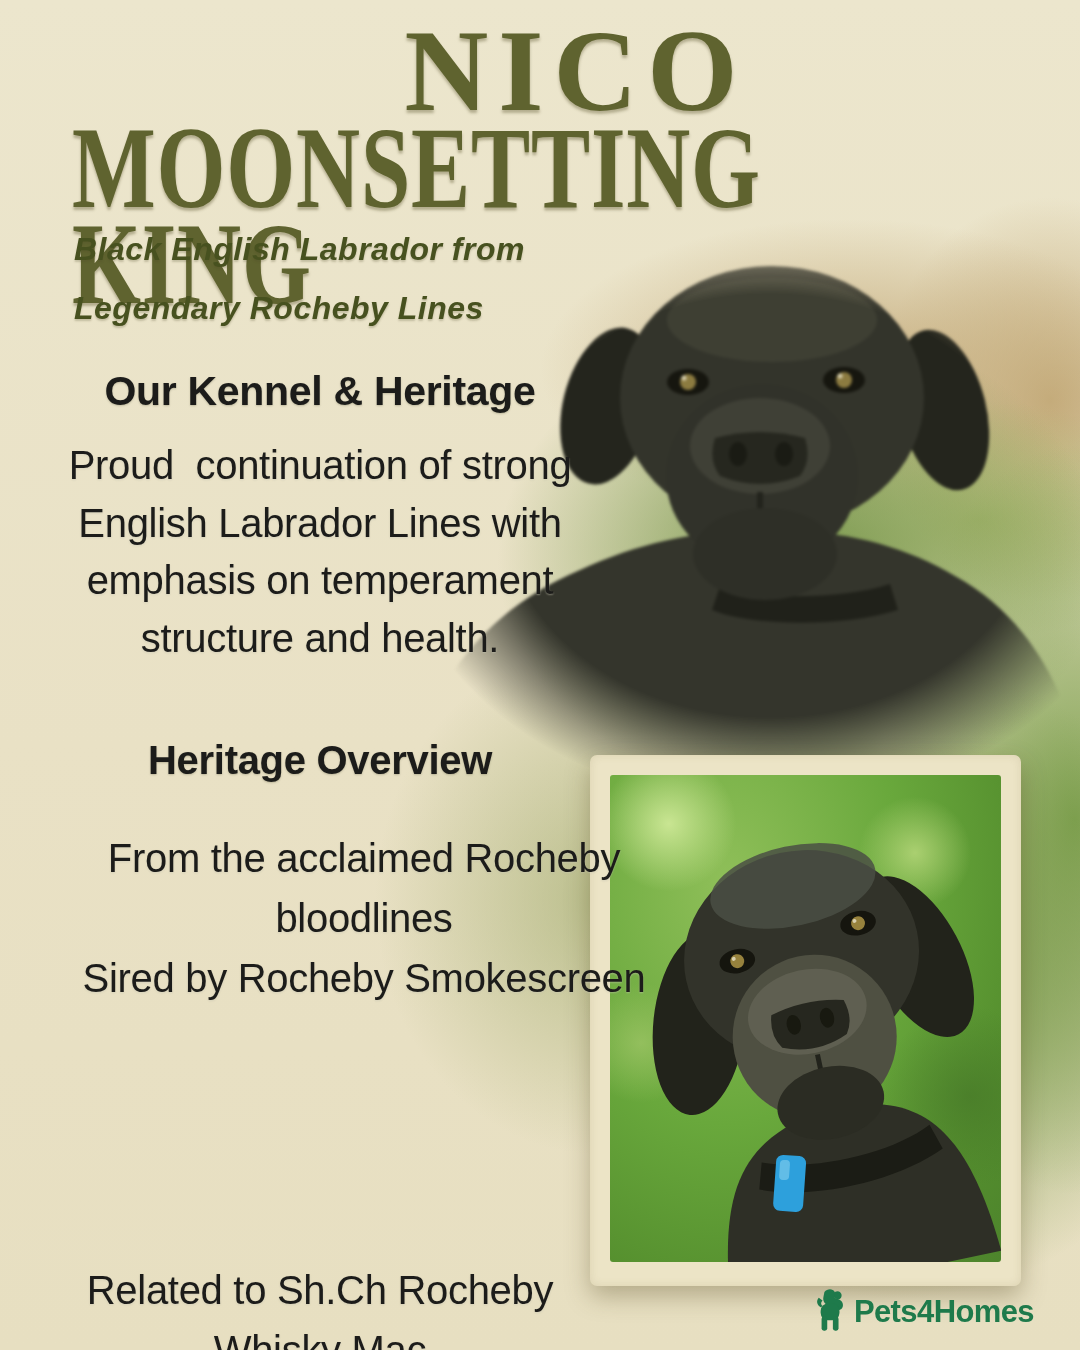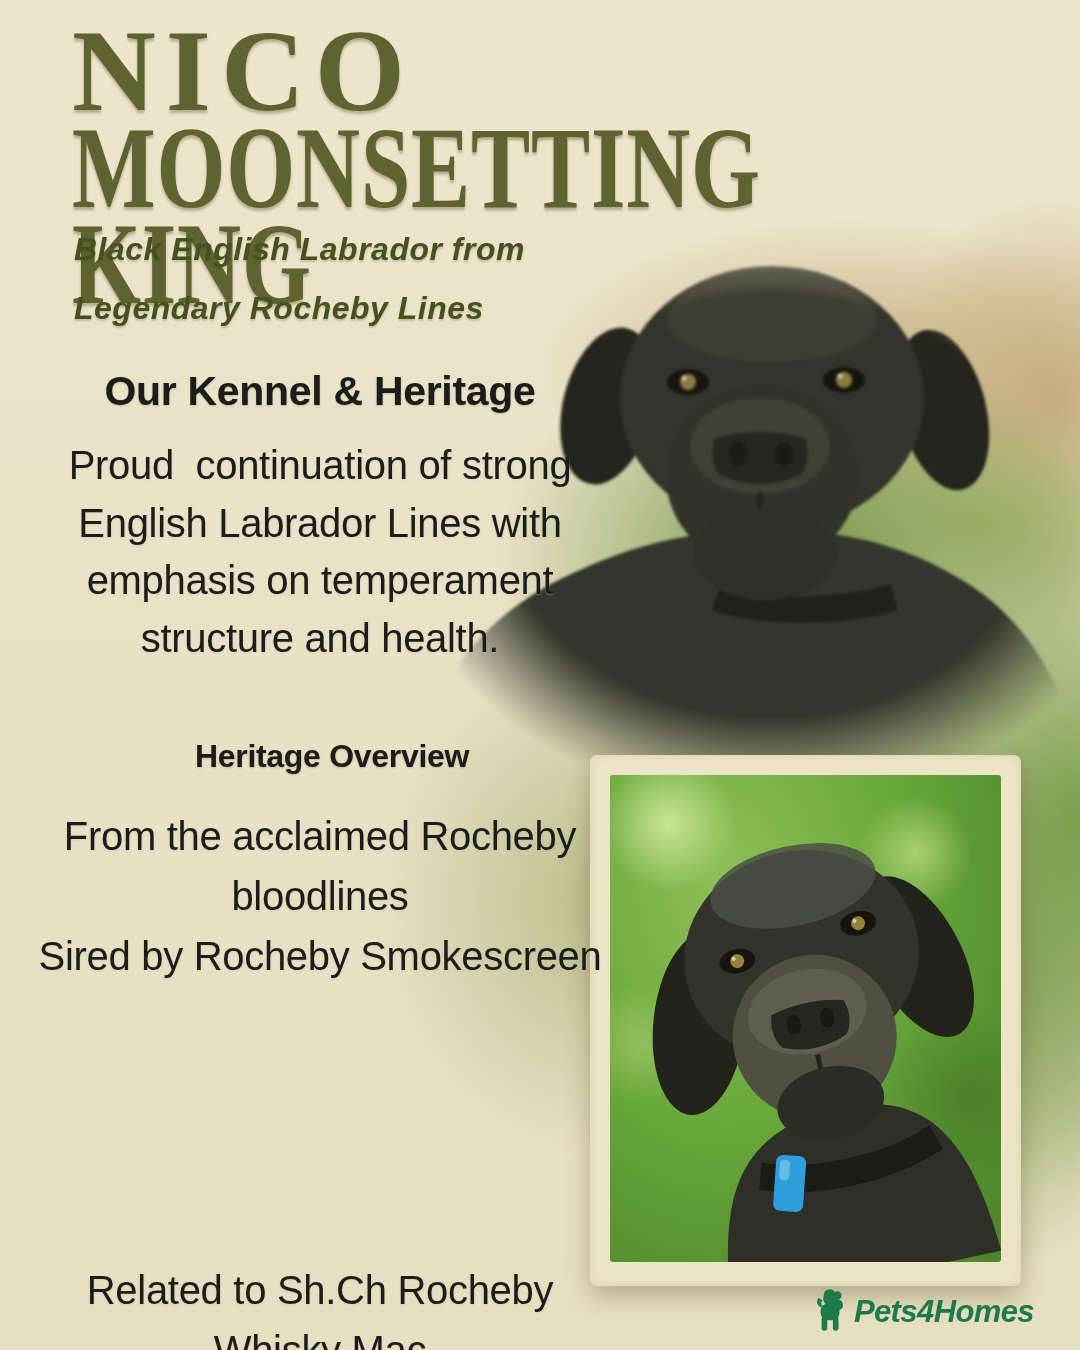--- a/index.html
+++ b/index.html
@@ -43,40 +43,40 @@
       radial-gradient(circle 120px at 92% 66%, rgba(70,120,40,.7) 0%, rgba(70,120,40,0) 75%),
       radial-gradient(circle 80px at 8% 55%, rgba(156,196,100,.8) 0%, rgba(156,196,100,0) 75%),
       radial-gradient(ellipse at 30% 22%, #8fbf59 0%, #69a83c 45%, #558f2e 78%, #4d842c 100%);
   }
   .polaroid-photo svg{position:absolute;inset:0;filter:blur(.6px);}
   
   .pre{white-space:pre-wrap;}
   .title{position:absolute;left:72px;top:22px;color:#5f632f;
          font-family:"Liberation Serif",serif;font-weight:bold;
          text-shadow:0 3px 3px rgba(75,70,30,.35);}
-  .title-l1{font-size:116px;line-height:98px;letter-spacing:10px;}
+  .title-l1{font-size:116px;line-height:98px;letter-spacing:10px;text-align:center;}
   .title-l2{font-size:116px;line-height:96px;letter-spacing:1px;
             transform:scaleX(.765);transform-origin:left top;}
   .subtitle{position:absolute;left:74px;top:220px;
             font-size:32px;line-height:59px;font-style:italic;font-weight:bold;
             color:#47511f;letter-spacing:.5px;text-shadow:0 2px 2px rgba(80,75,40,.25);}
   .left-col{position:absolute;left:0;width:640px;text-align:center;color:#1c1c1a;}
   .h-bold{font-weight:bold;font-size:41px;letter-spacing:-.3px;
           text-shadow:0 1px 2px rgba(60,60,30,.25);}
   .body-txt{font-size:40px;line-height:57.5px;letter-spacing:-.3px;
             text-shadow:0 1px 2px rgba(255,253,240,.35), 0 1px 2px rgba(60,60,30,.18);}
   .lh60{line-height:60px;}
   .kennel-h{top:368px;}
   .kennel-b{top:437px;}
   .heritage-h{top:738px;}
-  .heritage-b{top:806px;}
+  .heritage-b{top:828px;margin-left:44px;}
   .grandson-b{top:1052px;}
   .related-b{top:1228px;margin-top:32px;}
   
-  .brand{position:absolute;right:46px;bottom:18px;display:flex;align-items:flex-end;gap:7px;font-style:italic;}
+  .brand{position:absolute;right:46px;bottom:18px;display:flex;align-items:flex-end;gap:7px;}
   .brand-name{font-size:31px;font-weight:bold;color:#1e7a4b;letter-spacing:-.6px;line-height:40px;}
   .brand svg{display:block;}
 </style>
 </head>
 <body>
 
 <div class="poster">
 
   <div class="scene"></div>
 
@@ -144,21 +144,21 @@
 
   <div class="subtitle pre">Black English Labrador from
 Legendary Rocheby Lines</div>
 
   <div class="left-col h-bold kennel-h">Our Kennel &amp; Heritage</div>
   <div class="left-col body-txt pre kennel-b">Proud  continuation of strong
 English Labrador Lines with
 emphasis on temperament
 structure and health.</div>
 
-  <div class="left-col h-bold heritage-h" style="font-size:32px;margin-left:12px;">Heritage Overview</div>
+  <div class="left-col h-bold heritage-h" style="font-size:40px;">Heritage Overview</div>
   <div class="left-col body-txt lh60 pre heritage-b">From the acclaimed Rocheby
 bloodlines
 Sired by Rocheby Smokescreen</div>
   <div class="left-col body-txt lh60 pre related-b">Related to Sh.Ch Rocheby
 Whisky Mac</div>
 
   <div class="brand">
     <svg viewBox="0 0 34 46" width="32" height="44">
       <g fill="#1e7a4b">
         <path d="M10,4 C13,0 19,0 21,4 C22,6 22,8 21,10 L26,12 C30,14 31,19 28,22 L24,24 L24,20 L14,18 C10,17 8,13 9,9 Z"></path>

